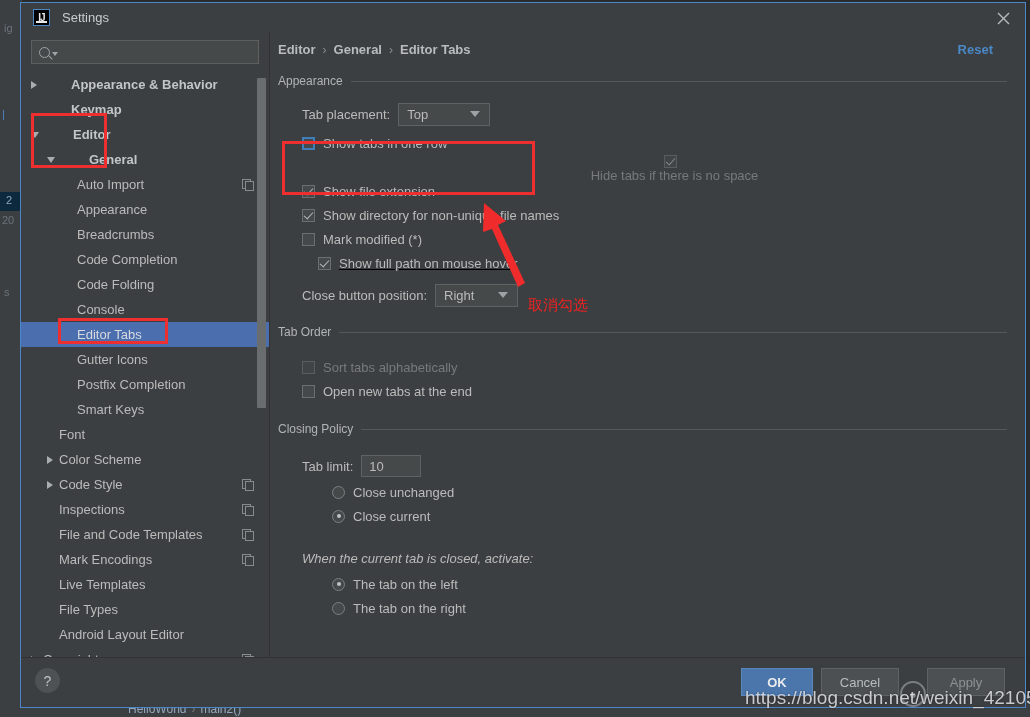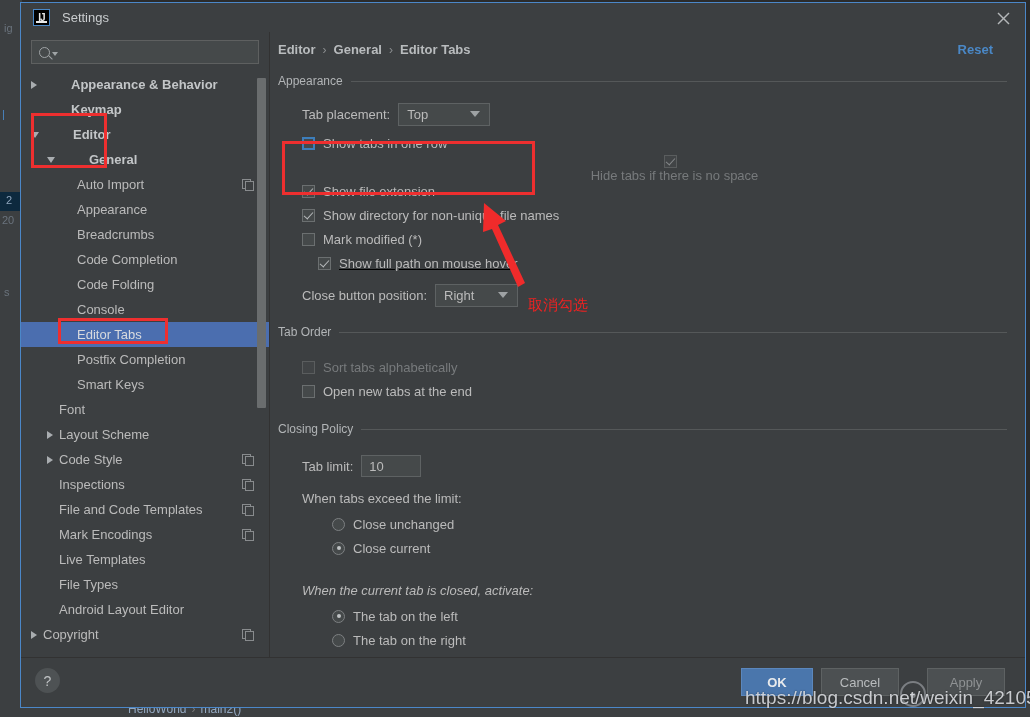--- a/index.html
+++ b/index.html
@@ -397,33 +397,37 @@
             <div class="tree-row" style="padding-left: 44px;">
               <span class="arrow none"></span>
               <span class="label">Console</span>
             </div>
             <div class="tree-row selected" style="padding-left: 44px;">
               <span class="arrow none"></span>
               <span class="label">Editor Tabs</span>
             </div>
             <div class="tree-row" style="padding-left: 44px;">
               <span class="arrow none"></span>
+              <span class="label">Gutter Icons</span>
+            </div>
+            <div class="tree-row" style="padding-left: 44px;">
+              <span class="arrow none"></span>
               <span class="label">Postfix Completion</span>
             </div>
             <div class="tree-row" style="padding-left: 44px;">
               <span class="arrow none"></span>
               <span class="label">Smart Keys</span>
             </div>
             <div class="tree-row" style="padding-left: 26px;">
               <span class="arrow none"></span>
               <span class="label">Font</span>
             </div>
             <div class="tree-row" style="padding-left: 26px;">
               <span class="arrow right"></span>
-              <span class="label">Layout Scheme</span>
+              <span class="label">Color Scheme</span>
             </div>
             <div class="tree-row" style="padding-left: 26px;">
               <span class="arrow right"></span>
               <span class="label">Code Style</span>
               <span class="copy-icon"></span>
             </div>
             <div class="tree-row" style="padding-left: 26px;">
               <span class="arrow none"></span>
               <span class="label">Inspections</span>
               <span class="copy-icon"></span>
@@ -547,23 +551,20 @@
           <span class="gline"></span>
         </div>
         <div class="indent" style="padding-top:16px;">
           <div class="row">
             <span class="subtext">Tab limit:</span>
             <div class="tfield" style="width:60px; margin-left:8px;">
               <span>10</span>
             </div>
           </div>
 
-          <div class="row" style="margin-top:8px;">
-            <span class="subtext">When tabs exceed the limit:</span>
-          </div>
           <div id="exceed-radios" style="padding-left:30px; margin-top:2px;">
               <div class="row">
                 <span class="rb"></span>
                 <label class="lbl">Close unchanged</label>
               </div>
               <div class="row">
                 <span class="rb checked"></span>
                 <label class="lbl">Close current</label>
               </div>
             </div>

